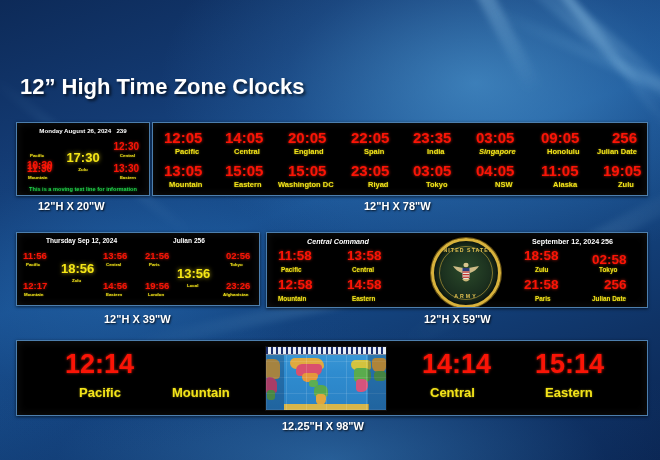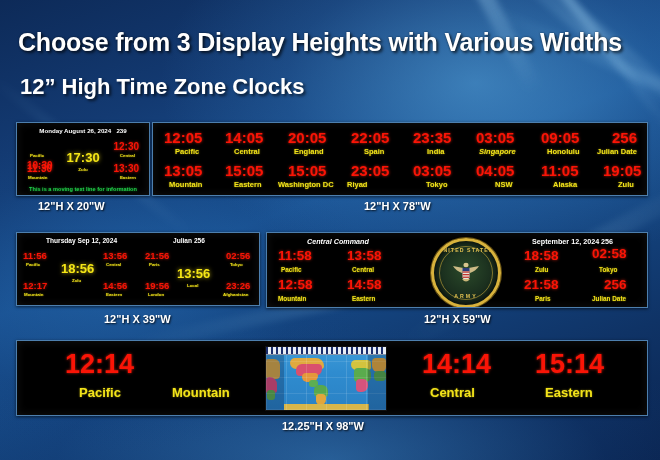--- a/index.html
+++ b/index.html
@@ -193,21 +193,20 @@
 <div id="slide">
 
   <div class="streak s1"></div>
   <div class="streak s2"></div>
   <div class="streak s3"></div>
   <div class="streak s4"></div>
   <div class="streak s5"></div>
   <div class="streak s6"></div>
   <div class="streak s7"></div>
 
-  <div class="title-main">Choose from 3 Display Heights with Various Widths</div>
   <div class="title-sub">12” High Time Zone Clocks</div>
 
   <div class="panel" id="panel1">
     <div class="panel-inner">
       <div class="hdr">
         <span>Monday August 26, 2024</span>
         &nbsp;&nbsp;<span>239</span>
       </div>
 
       <div class="tm" style="left:10px; top:18px;margin-top:19px;">10:30</div>
@@ -247,21 +246,21 @@
       <div class="tm" style="left:459px; top:6px;">256</div>
       <div class="lb" style="left:444px; top:24px;">Julian Date</div>
 
       <div class="tm" style="left:11px;  top:39px;">13:05</div>
       <div class="lb" style="left:16px;  top:57px;">Mountain</div>
       <div class="tm" style="left:72px;  top:39px;">15:05</div>
       <div class="lb" style="left:81px;  top:57px;">Eastern</div>
       <div class="tm" style="left:135px; top:39px;">15:05</div>
       <div class="lb" style="left:125px; top:57px;">Washington DC</div>
       <div class="tm" style="left:198px; top:39px;">23:05</div>
-      <div class="lb" style="left:194px; top:57px;">Riyad</div>
+      <div class="lb" style="left:215px; top:57px;">Riyad</div>
       <div class="tm" style="left:260px; top:39px;">03:05</div>
       <div class="lb" style="left:273px; top:57px;">Tokyo</div>
       <div class="tm" style="left:323px; top:39px;">04:05</div>
       <div class="lb" style="left:342px; top:57px;">NSW</div>
       <div class="tm" style="left:388px; top:39px;">11:05</div>
       <div class="lb" style="left:400px; top:57px;">Alaska</div>
       <div class="tm" style="left:450px; top:39px;">19:05</div>
       <div class="lb" style="left:465px; top:57px;">Zulu</div>
     </div>
   </div>
@@ -302,21 +301,21 @@
     <div class="panel-inner">
       <div class="hdr" style="left:40px;  top:4px;font-style:italic;">Central Command</div>
       <div class="hdr" style="left:265px; top:4px;">September 12, 2024  256</div>
 
       <div class="tm" style="left:11px; top:15px;">11:58</div>
       <div class="lb" style="left:14px; top:33px;">Pacific</div>
       <div class="tm" style="left:80px; top:15px;">13:58</div>
       <div class="lb" style="left:85px; top:33px;">Central</div>
       <div class="tm" style="left:257px;top:15px;">18:58</div>
       <div class="lb" style="left:268px;top:33px;">Zulu</div>
-      <div class="tm" style="left:325px;top:13px;">02:58</div>
+      <div class="tm" style="left:325px;top:19px;">02:58</div>
       <div class="lb" style="left:332px;top:33px;">Tokyo</div>
 
       <div class="tm" style="left:11px; top:44px;">12:58</div>
       <div class="lb" style="left:11px; top:62px;">Mountain</div>
       <div class="tm" style="left:80px; top:44px;">14:58</div>
       <div class="lb" style="left:85px; top:62px;">Eastern</div>
       <div class="tm" style="left:257px;top:44px;">21:58</div>
       <div class="lb" style="left:268px;top:62px;">Paris</div>
       <div class="tm" style="left:337px;top:44px;">256</div>
       <div class="lb" style="left:325px;top:62px;">Julian Date</div>

